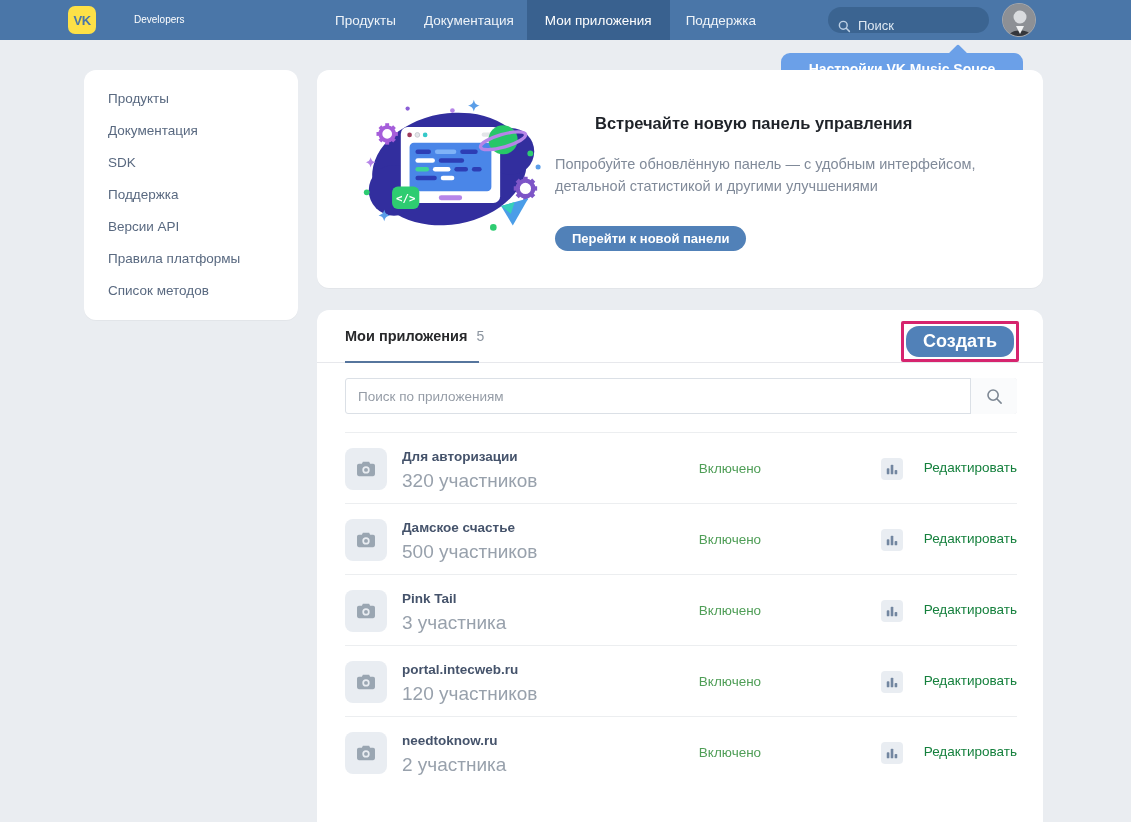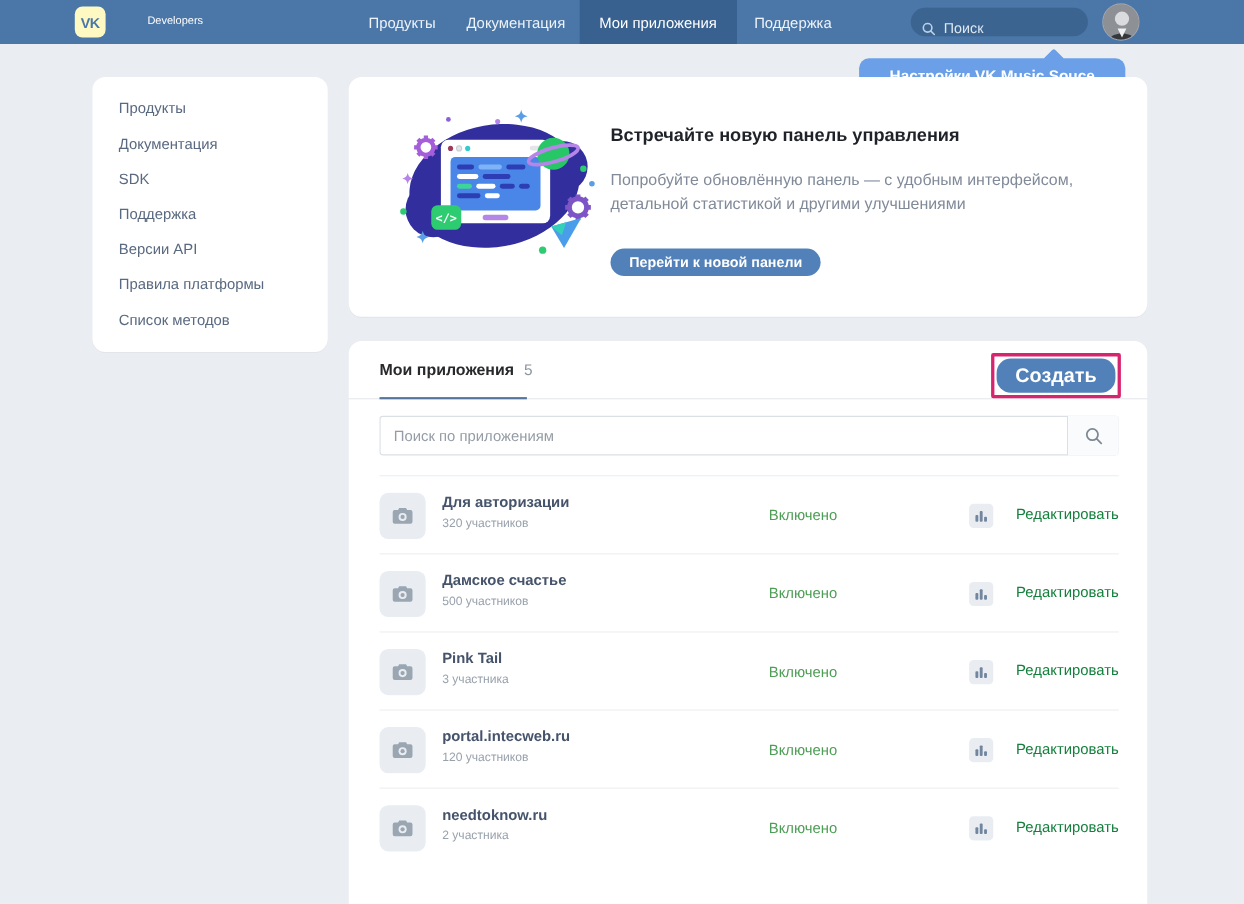--- a/index.html
+++ b/index.html
@@ -11,21 +11,21 @@
     overflow:hidden;
   }
 
   
   .navbar {
     position:absolute; top:0; left:0; width:1131px; height:40px;
     background:#4a76a8; z-index:10;
   }
   .logo-box {
     position:absolute; left:68px; top:6px; width:28px; height:28px;
-    background:#fef9c3; border-radius:7px; display:flex; align-items:center; justify-content:center;
+    background:#fde047; border-radius:7px; display:flex; align-items:center; justify-content:center;
     color:#4a76a8; font-weight:bold; font-size:13px; letter-spacing:-0.5px; cursor:pointer;
   }
   .brand {
     position:absolute; left:134px; top:0; height:40px; line-height:40px;
     color:#fff; font-weight:normal; font-size:10px;
   }
   .nav { position:absolute; left:335px; top:0; height:40px; display:flex; align-items:stretch; }
   .nav-item {
     display:flex; align-items:center; color:#eef3f8; font-size:13.5px; cursor:pointer; white-space:nowrap;
   }
@@ -63,21 +63,21 @@
   .sidebar { left:84px; top:70px; width:214px; height:250px; padding:13px 0; }
   .side-item {
     height:32px; line-height:32px; padding-left:24px;
     color:#596980; font-size:13.5px; cursor:pointer; white-space:nowrap;
   }
 
   
   .banner { left:317px; top:70px; width:726px; height:218px; }
   .illustration { position:absolute; left:40px; top:24px; width:185px; height:148px; }
   .banner-text { position:absolute; left:238px; top:44px; width:446px; }
-  .banner-title { font-size:16.5px; font-weight:bold; color:#1f2329; }
+  .banner-title { font-size:16.5px; font-weight:bold; color:#1f2329;margin-left:40px; }
   .banner-desc { margin-top:21px; font-size:14.5px; line-height:21.5px; color:#808a99; }
   .banner-btn {
     display:inline-block; margin-top:29px; background:#5181b8; color:#ffffff;
     font-size:13px; font-weight:600; padding:5px 17px; border-radius:13px;
     border:none; cursor:pointer; font-family:inherit;
   }
 
   
   .apps { left:317px; top:310px; width:726px; height:601px; }
   .apps-header { position:relative; height:53px; border-bottom:1px solid #e7e8ec; }
@@ -106,21 +106,21 @@
     border-radius:0 3px 3px 0; cursor:pointer; display:flex; align-items:center; justify-content:center;
   }
 
   .app-list { position:absolute; left:28px; right:26px; top:122px; }
   .app-row { position:relative; height:71px; border-top:1px solid #eceef0; }
   .app-avatar {
     position:absolute; left:0; top:15px; width:42px; height:42px; border-radius:8px;
     background:#e9edf2; display:flex; align-items:center; justify-content:center; cursor:pointer;
   }
   .app-name { position:absolute; left:57px; top:16px; font-size:13.5px; font-weight:bold; color:#45536b; cursor:pointer; white-space:nowrap; }
-  .app-members { position:absolute; left:57px; top:37px; font-size:11px; color:#98a1ac; white-space:nowrap; }
+  .app-members { position:absolute; left:57px; top:37px; font-size:19px; color:#98a1ac; white-space:nowrap; }
   .app-status { position:absolute; left:300px; top:28px; width:170px; text-align:center; font-size:13.5px; color:#4f9e57; }
   .app-chart {
     position:absolute; left:536px; top:25px; width:22px; height:22px; border-radius:4px;
     background:#e9edf2; display:flex; align-items:center; justify-content:center; cursor:pointer;
   }
   .app-action { position:absolute; right:0; top:27px; font-size:13.5px; color:#15803d; cursor:pointer; white-space:nowrap; }
 </style>
 </head>
 <body>
 

